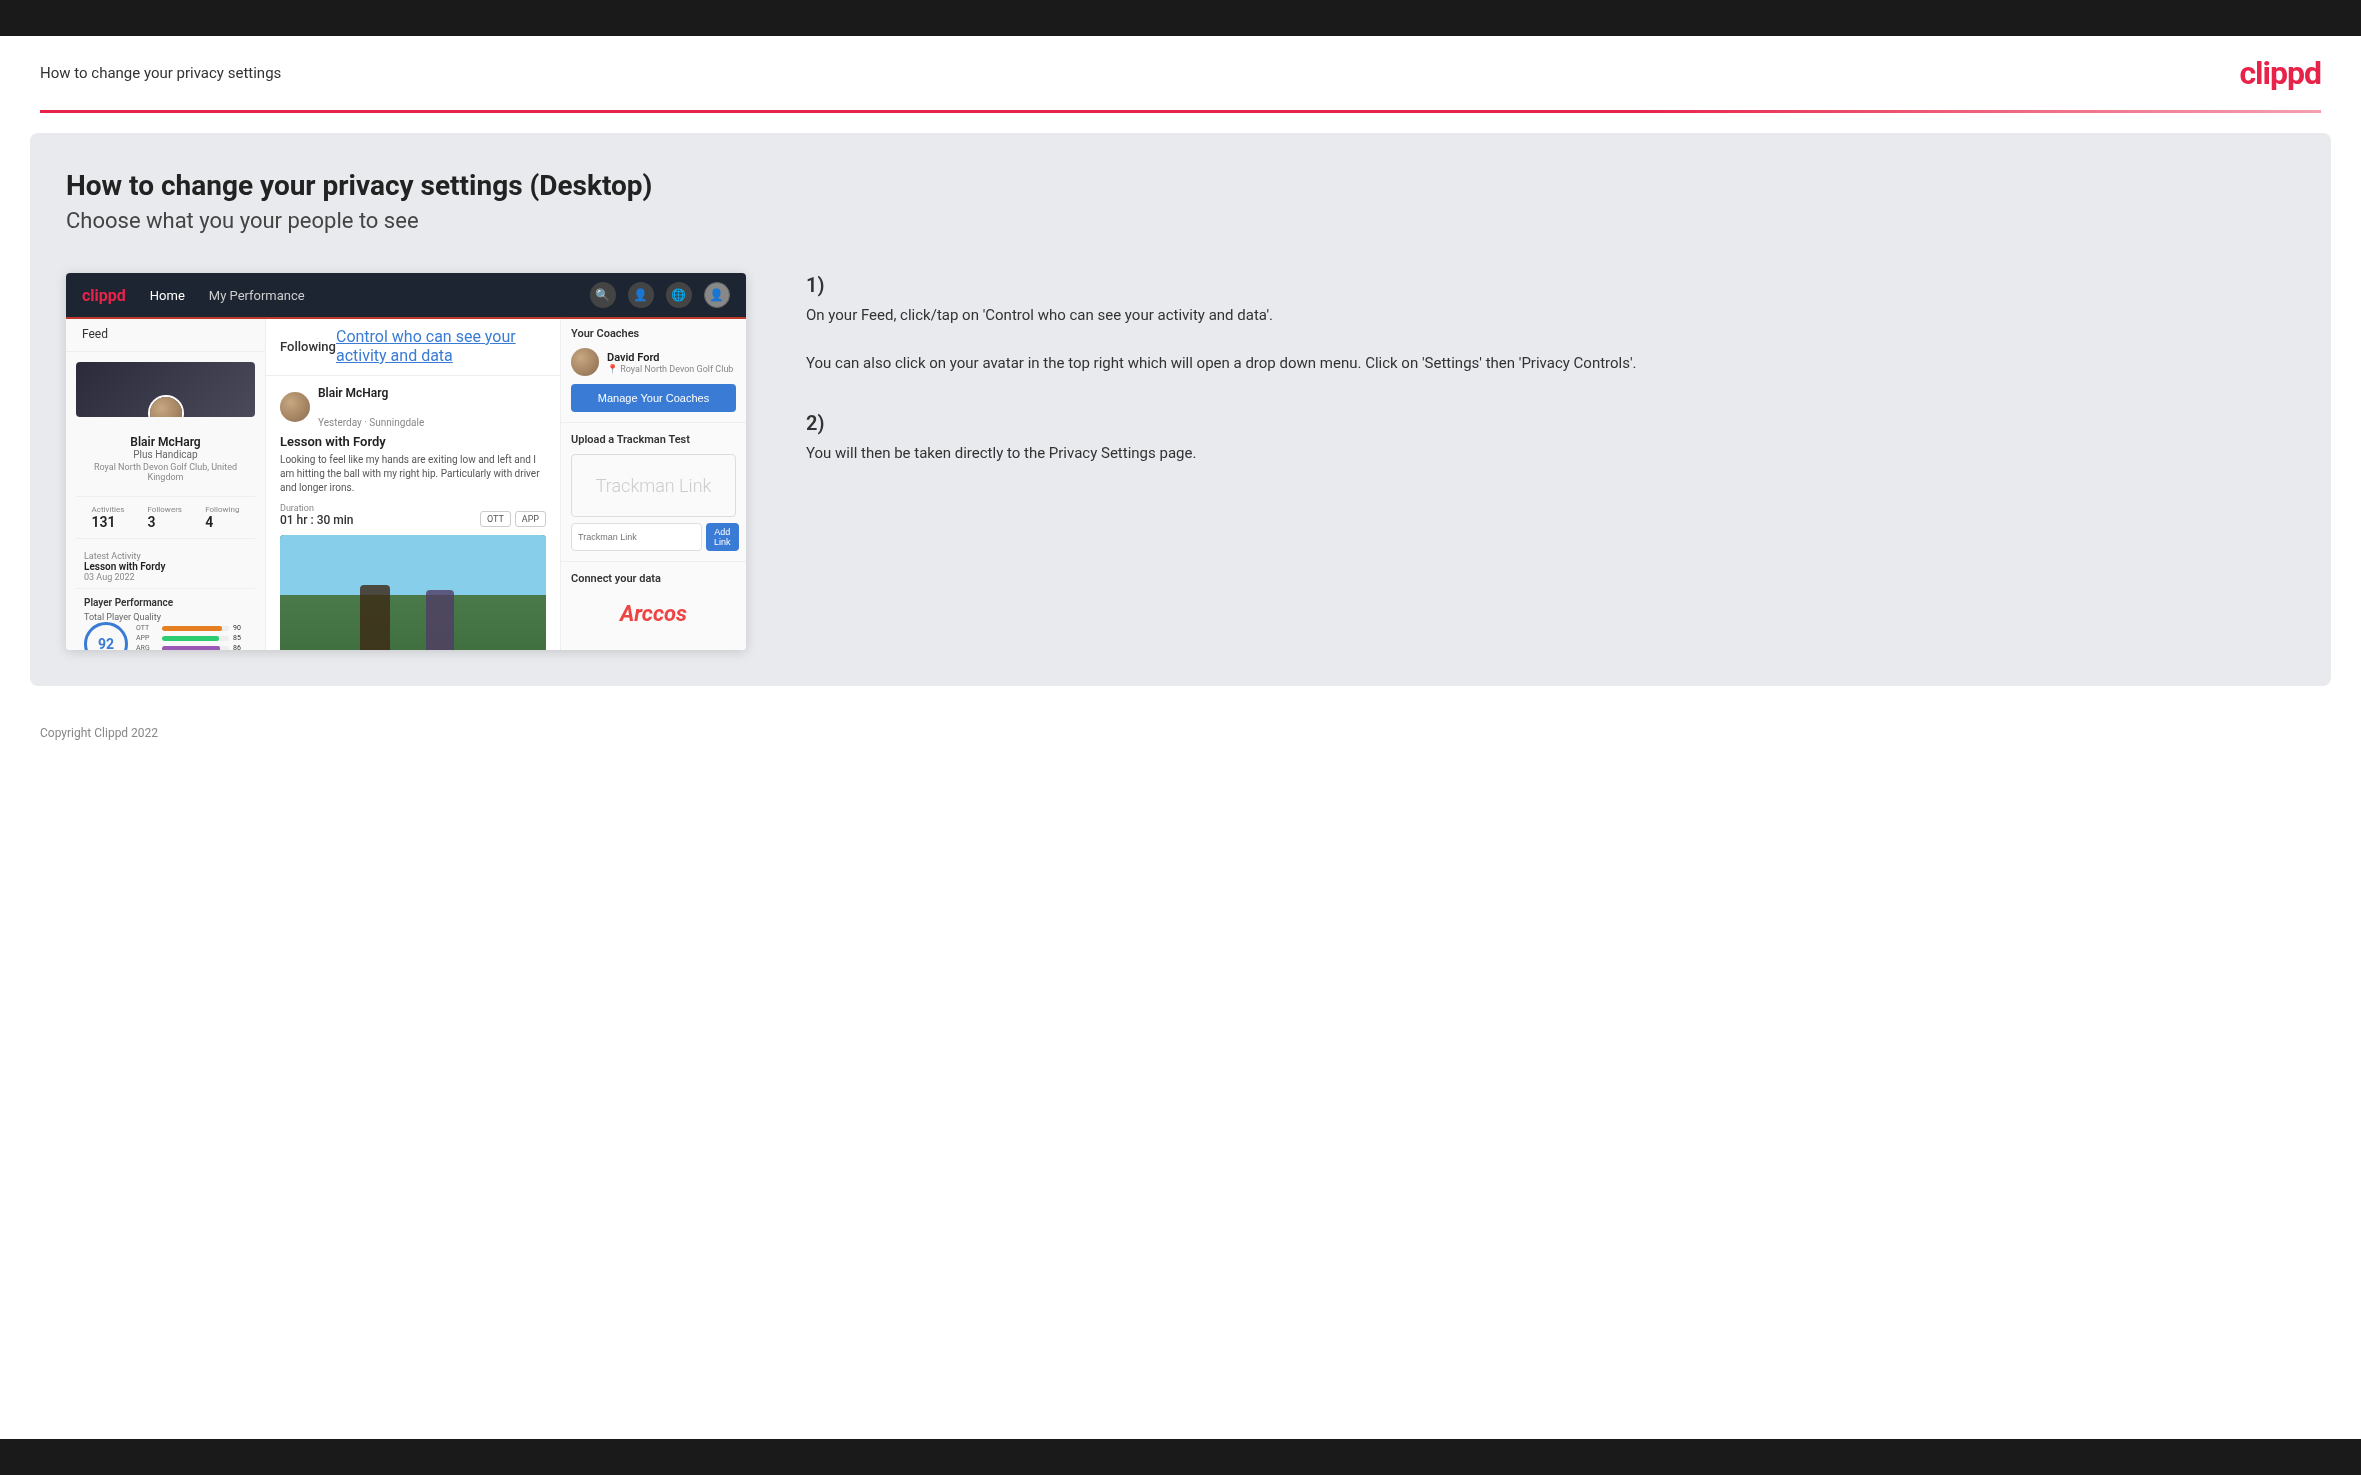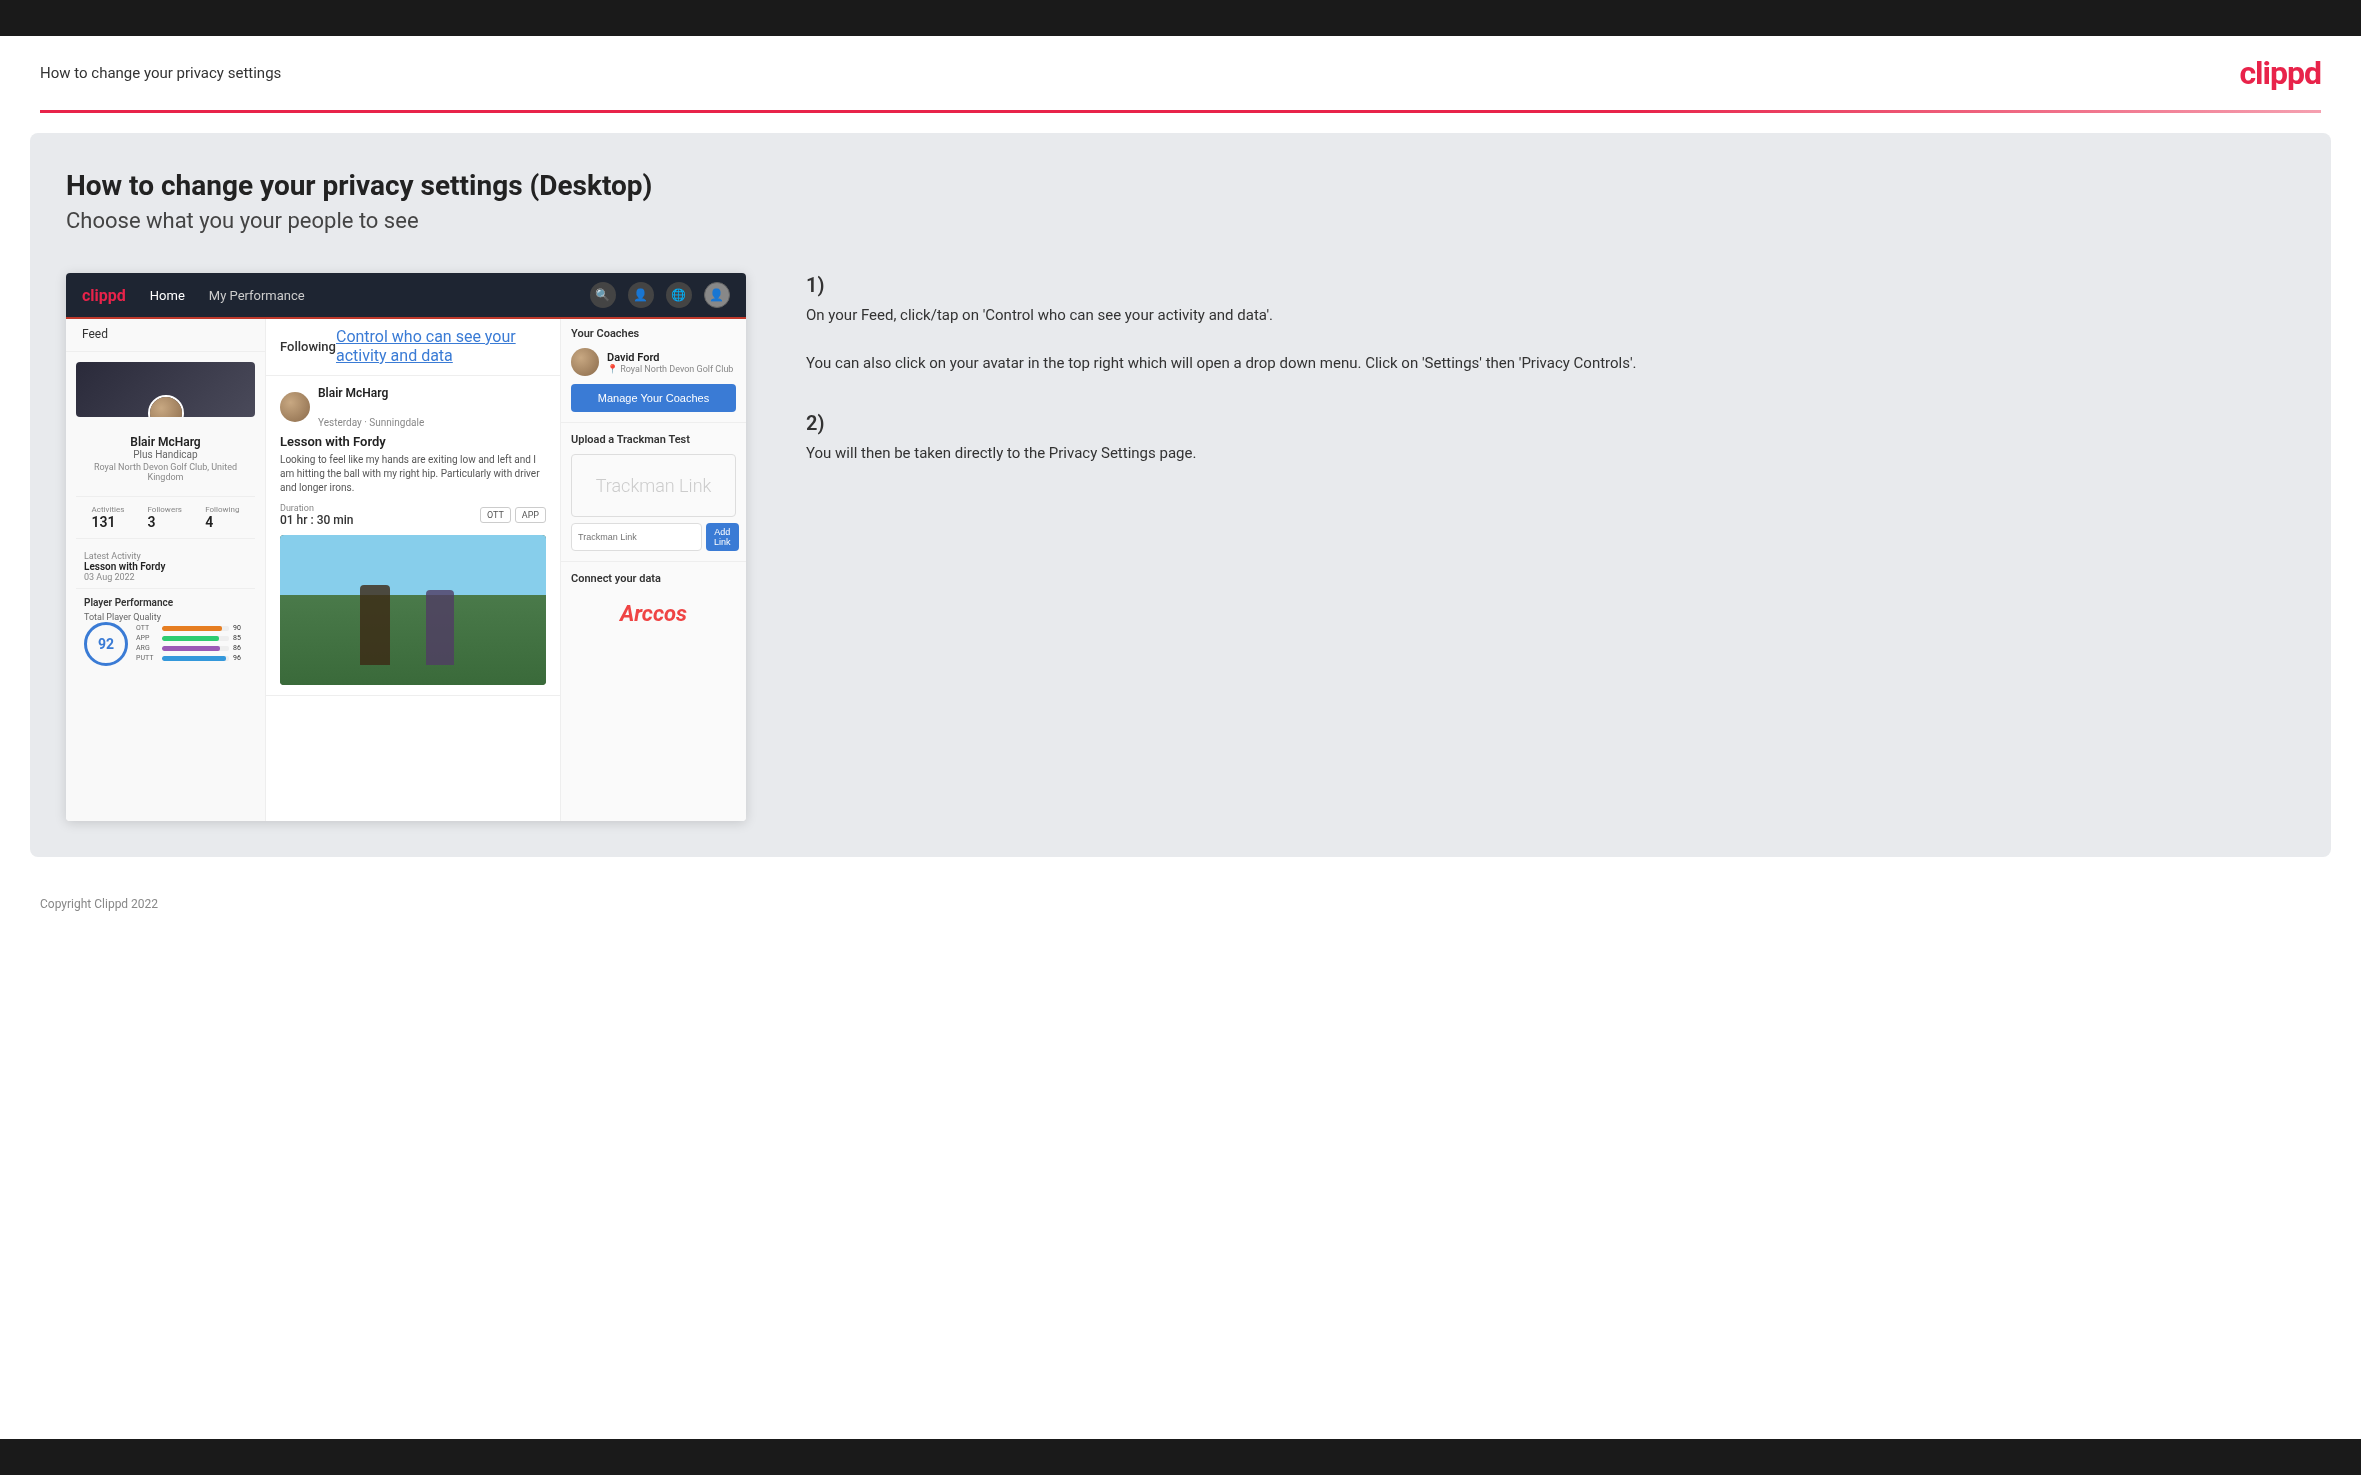--- a/index.html
+++ b/index.html
@@ -128,21 +128,21 @@
     }
 
     .app-nav-icon.avatar {
       background: #888;
       border: 1px solid #666;
     }
 
     
     .app-body {
       display: flex;
-      height: 504px;
+      height: 333px;
       overflow: hidden;
     }
 
     
     .app-sidebar {
       width: 200px;
       background: #f9f9f9;
       border-right: 1px solid #eee;
       flex-shrink: 0;
     }
@@ -393,21 +393,21 @@
 
     .post-body {
       font-size: 10px;
       color: #555;
       margin-bottom: 8px;
       line-height: 1.4;
     }
 
     .duration-row {
       display: flex;
-      align-items: center;
+      align-items: flex-end;
       justify-content: space-between;
       margin-bottom: 8px;
     }
 
     .duration-label {
       font-size: 9px;
       color: #888;
     }
 
     .duration-value {

